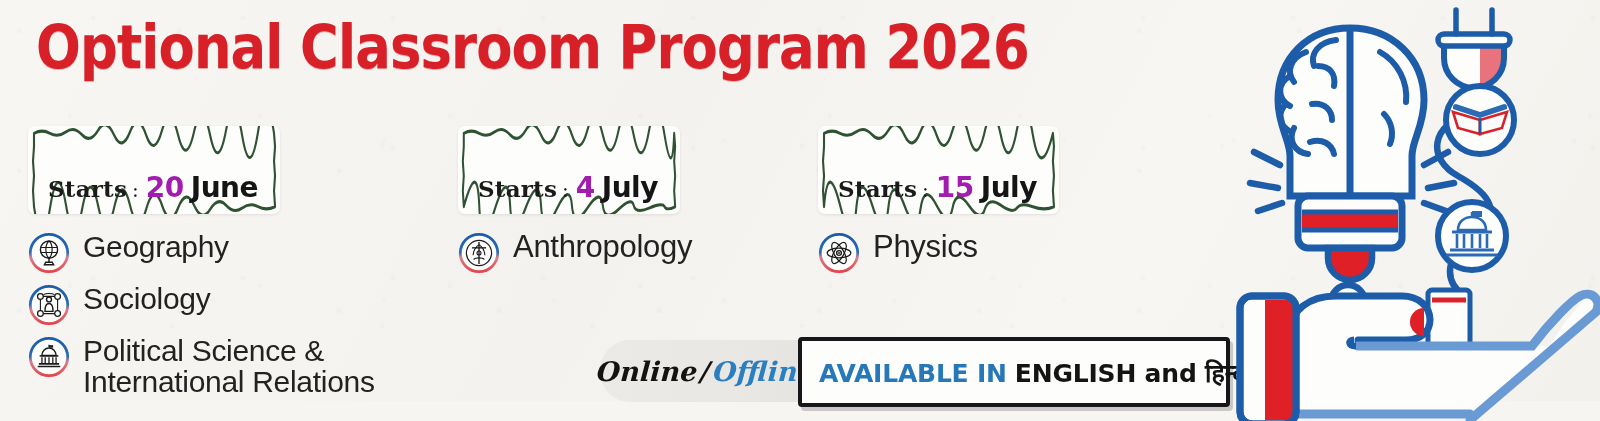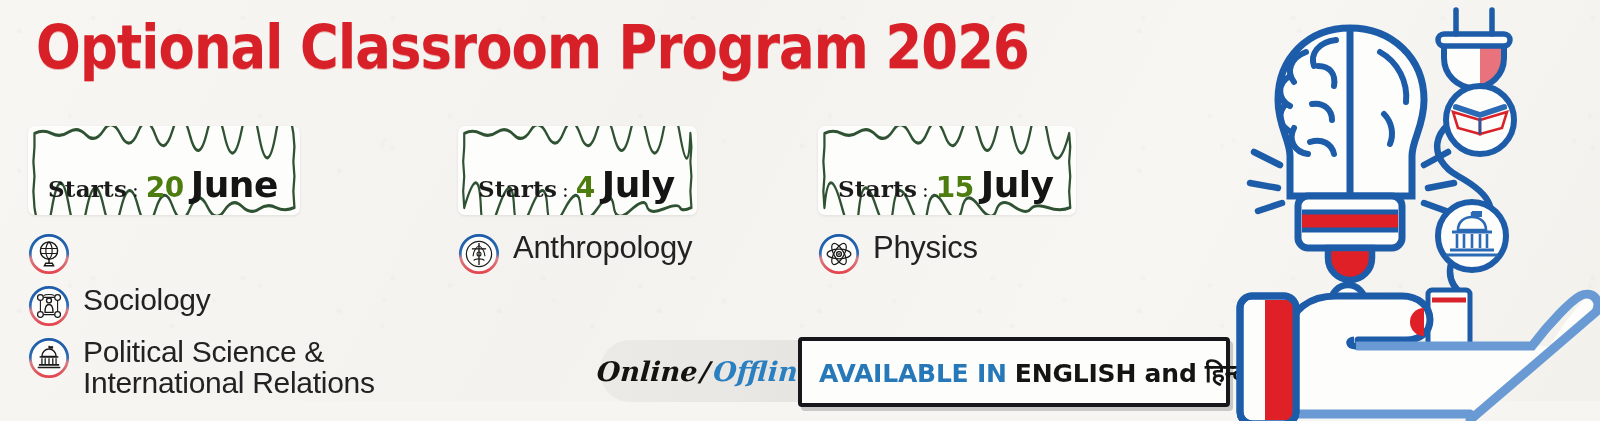--- a/index.html
+++ b/index.html
@@ -57,25 +57,25 @@
   .badge .inner{position:relative;z-index:2;display:flex;align-items:baseline;}
   .starts{
     font-family:"DejaVu Serif",serif;
     font-weight:bold;
     font-size:23px;color:#1b1b1b;
     letter-spacing:.2px;
   }
   .colon{font-size:20px;color:#1b1b1b;margin:0 7px 0 5px;font-family:"DejaVu Serif",serif;}
   .day{
     font-family:"DejaVu Sans",sans-serif;font-weight:bold;
-    font-size:28px;color:#4d7c0f;margin-right:7px;letter-spacing:-.5px;margin-top:36px;
+    font-size:28px;color:#a21caf;margin-right:7px;letter-spacing:-.5px;margin-top:36px;
   }
   .month{
     font-family:"DejaVu Sans",sans-serif;font-weight:bold;
-    font-size:36px;color:#151515;letter-spacing:-.5px;
+    font-size:28px;color:#151515;letter-spacing:-.5px;
   }
 
   
   .subjects{margin-top:16px;}
   .subject{display:flex;align-items:flex-start;margin-bottom:8px;}
   .subj-icon{
     width:42px;height:42px;flex:0 0 42px;margin-right:13px;margin-top:2px;
     position:relative;
   }
   .subj-icon svg{display:block;width:42px;height:42px;}
@@ -162,20 +162,21 @@
                 <stop offset="62%" stop-color="#d97f86"></stop>
                   <stop offset="100%" stop-color="#e4444d"></stop>
               </linearGradient>
             </defs>
             <circle cx="22" cy="22" r="19.6" fill="#fdfdfc" stroke="url(#ring1)" stroke-width="2.9"></circle>
             <circle cx="22" cy="18.5" r="9" fill="none" stroke="#1a1a1a" stroke-width="1.5"></circle>
             <path d="M22,9.5 C17.6,13 17.6,24 22,27.5 M22,9.5 C26.4,13 26.4,24 22,27.5 M13.2,16.2 H30.8 M13.4,21.5 H30.6" fill="none" stroke="#1a1a1a" stroke-width="1.2"></path>
             <path d="M22,27.5 v4.2 M17.2,34.3 h9.6 M18.6,31.7 h6.8 l1.4,2.6 h-9.6 Z" fill="none" stroke="#1a1a1a" stroke-width="1.5" stroke-linecap="round"></path>
           </svg>
         </span>
+        <span class="subj-label">Geography</span>
       </div>
 
       <div class="subject">
         <span class="subj-icon">
           <svg viewBox="0 0 44 44">
             <defs>
               <linearGradient id="ring3" x1="0" y1="0" x2="0" y2="1">
                 <stop offset="0%" stop-color="#1c5ca8"></stop>
                   <stop offset="48%" stop-color="#2b6bb5"></stop>
                 <stop offset="62%" stop-color="#d97f86"></stop>

